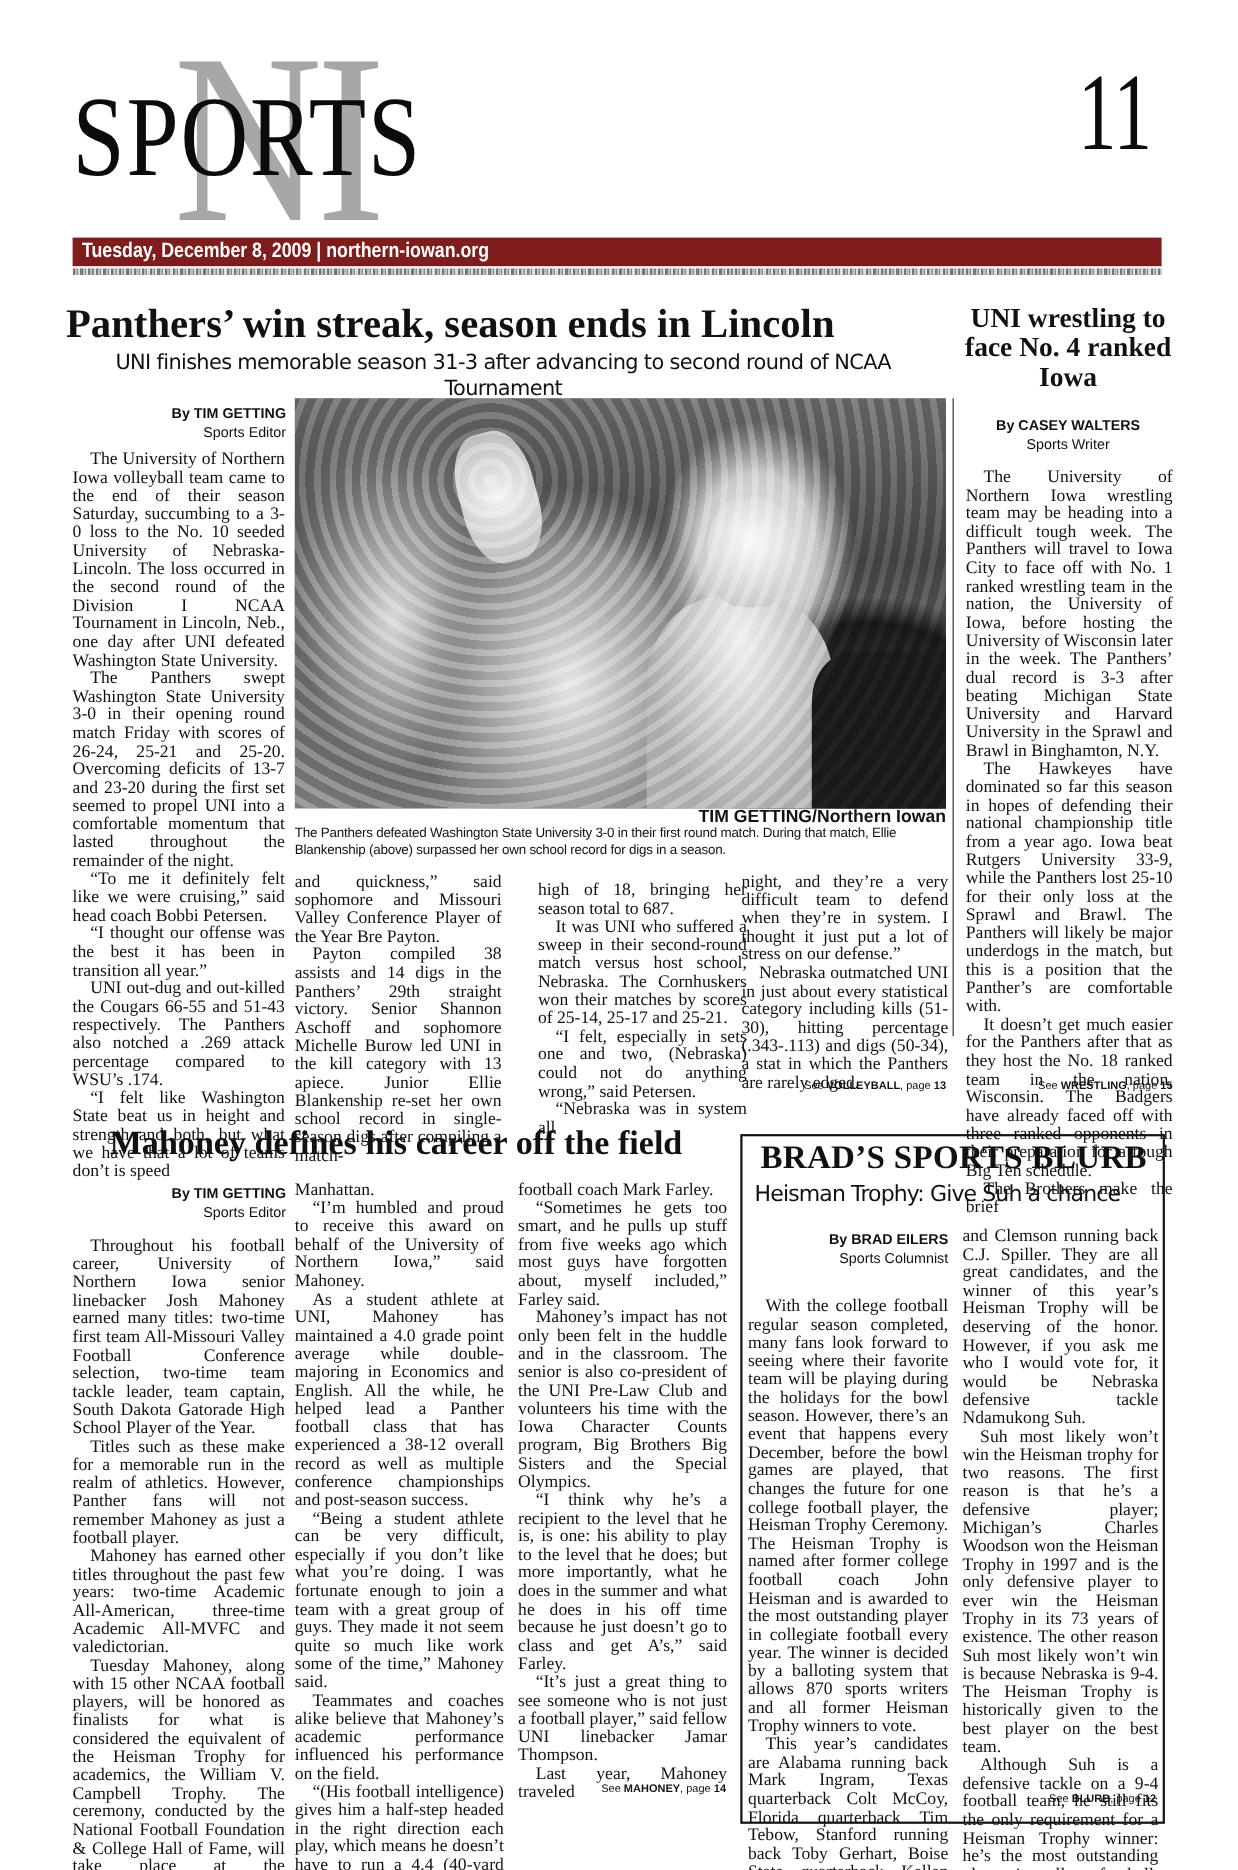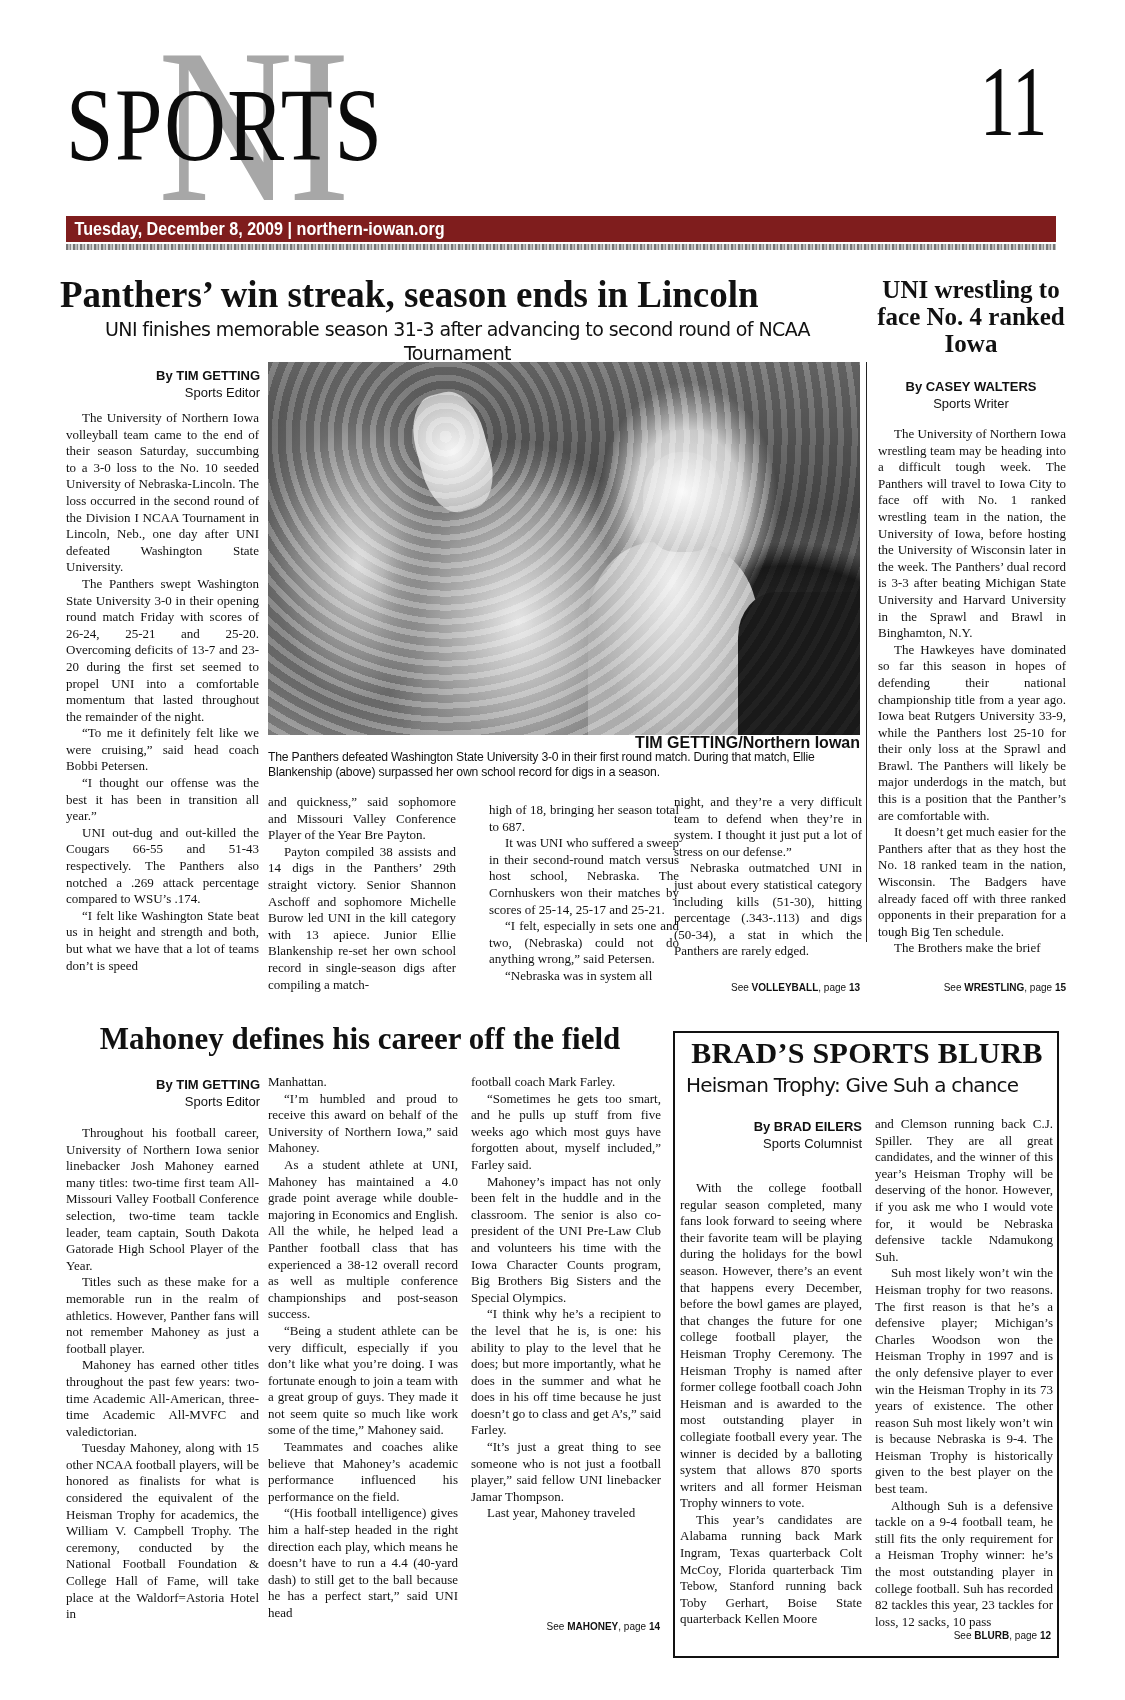--- a/index.html
+++ b/index.html
@@ -15,21 +15,21 @@
   .noise-strip { position: absolute; left: 66px; top: 244px; width: 990px; height: 6px; background: repeating-linear-gradient(90deg, #777 0 2px, #bbb 2px 4px, #888 4px 5px, #ddd 5px 7px); }
 
   
   .hl-main { position: absolute; left: 60px; top: 274px; width: 795px; text-align: left; font-family: "Liberation Serif", serif; font-weight: bold; font-size: 37px; line-height: 42px; }
   .dek-main { position: absolute; left: 60px; top: 317px; width: 795px; text-align: center; font-family: "DejaVu Sans", sans-serif; font-size: 19px; line-height: 24px; letter-spacing: -0.6px; }
 
   .byline { font-family: "Liberation Sans", sans-serif; text-align: right; }
   .byline .by { font-weight: bold; font-size: 13px; line-height: 17px; display: block; }
   .byline .role { font-size: 13px; line-height: 17px; display: block; }
 
-  .col { position: absolute; font-family: "Liberation Serif", serif; font-size: 13px; line-height: 16.6px; text-align: justify; }
+  .col { position: absolute; font-family: "Liberation Serif", serif; font-size: 16px; line-height: 16.6px; text-align: justify; }
   .col p { margin: 0; text-indent: 16px; }
   .col p.noind { text-indent: 0; }
 
   .see { position: absolute; font-family: "Liberation Sans", sans-serif; font-size: 10px; text-align: right; }
   .see b { font-weight: bold; }
 
   
   .photo { position: absolute; left: 268px; top: 362px; width: 592px; height: 373px; background:
       radial-gradient(ellipse 90px 120px at 420px 140px, #f2f2f2 0%, #cfcfcf 60%, transparent 100%),
       radial-gradient(ellipse 140px 180px at 250px 260px, #e8e8e8 0%, #9a9a9a 70%, transparent 100%),

